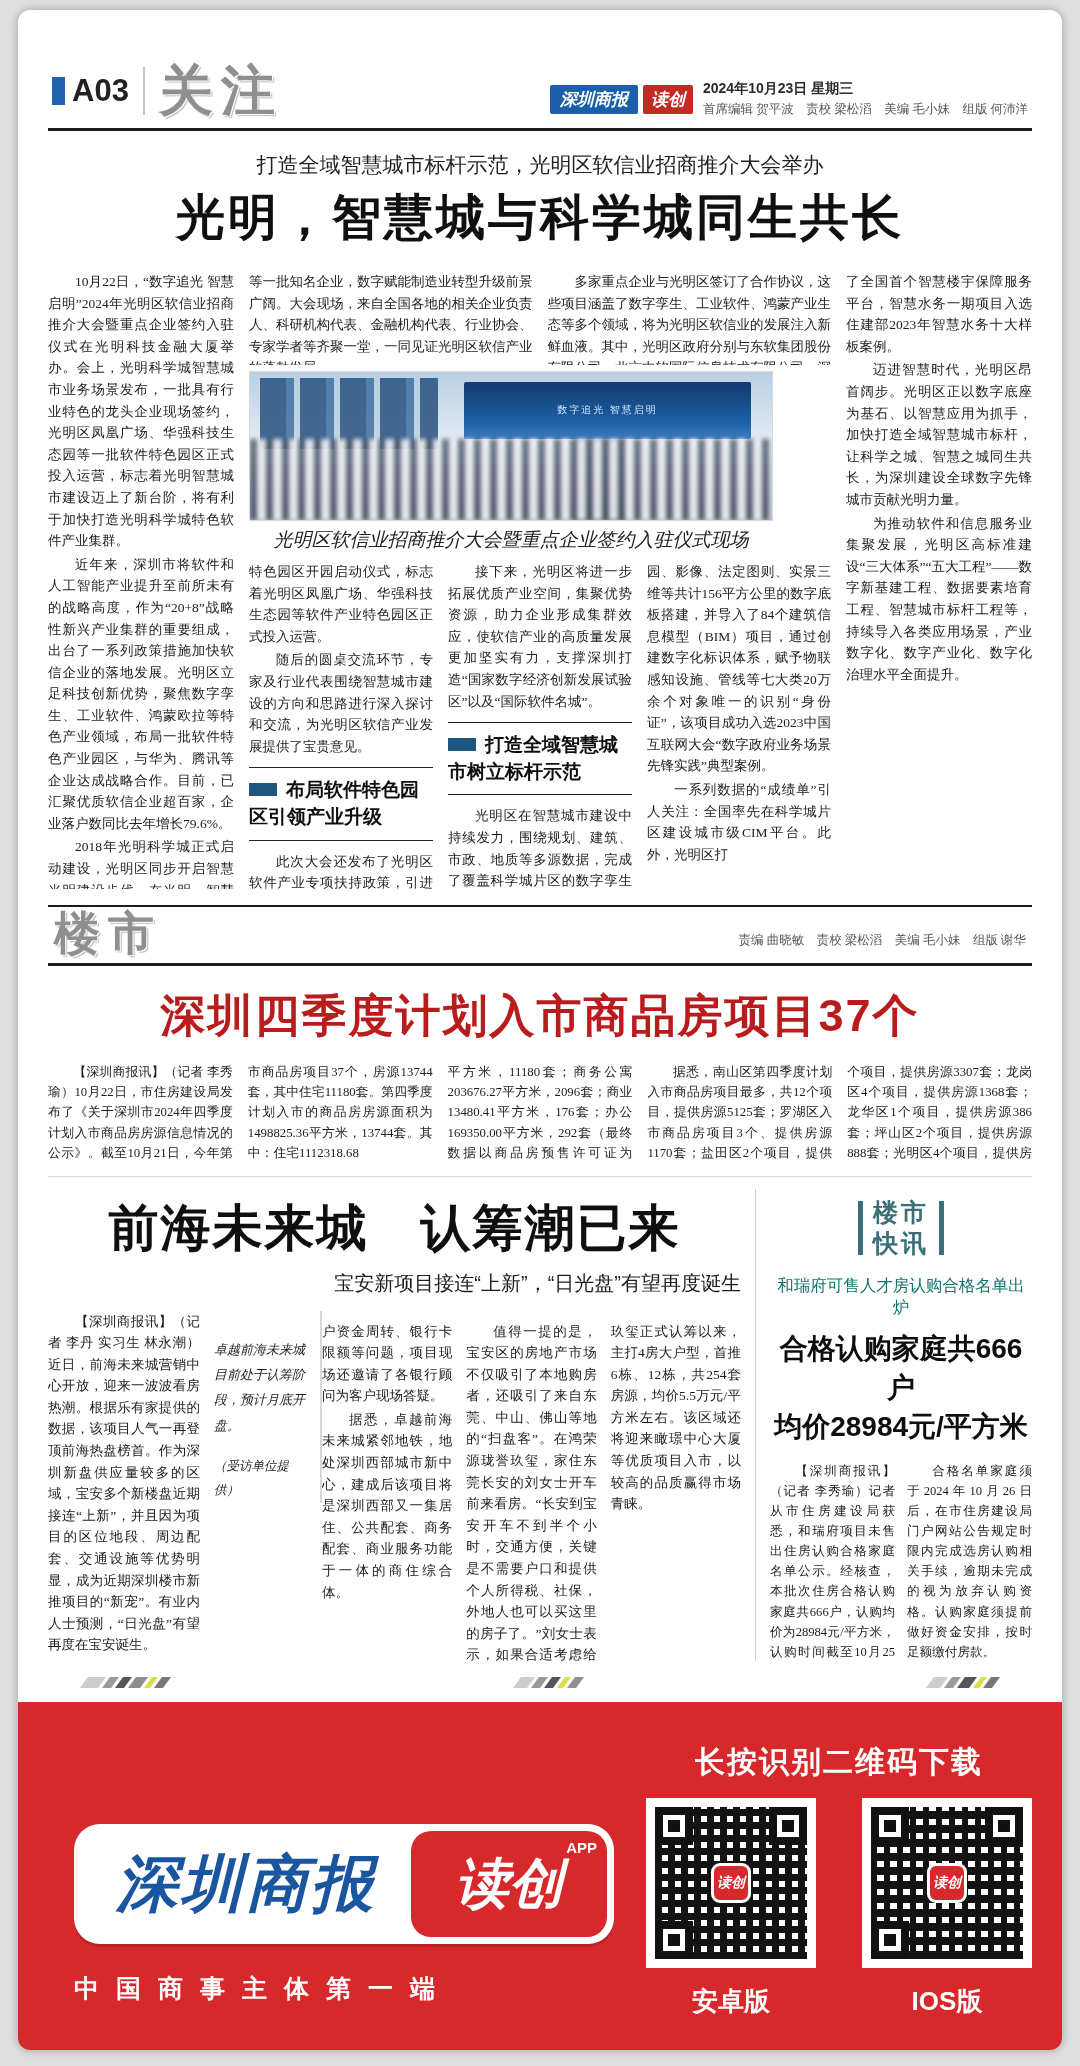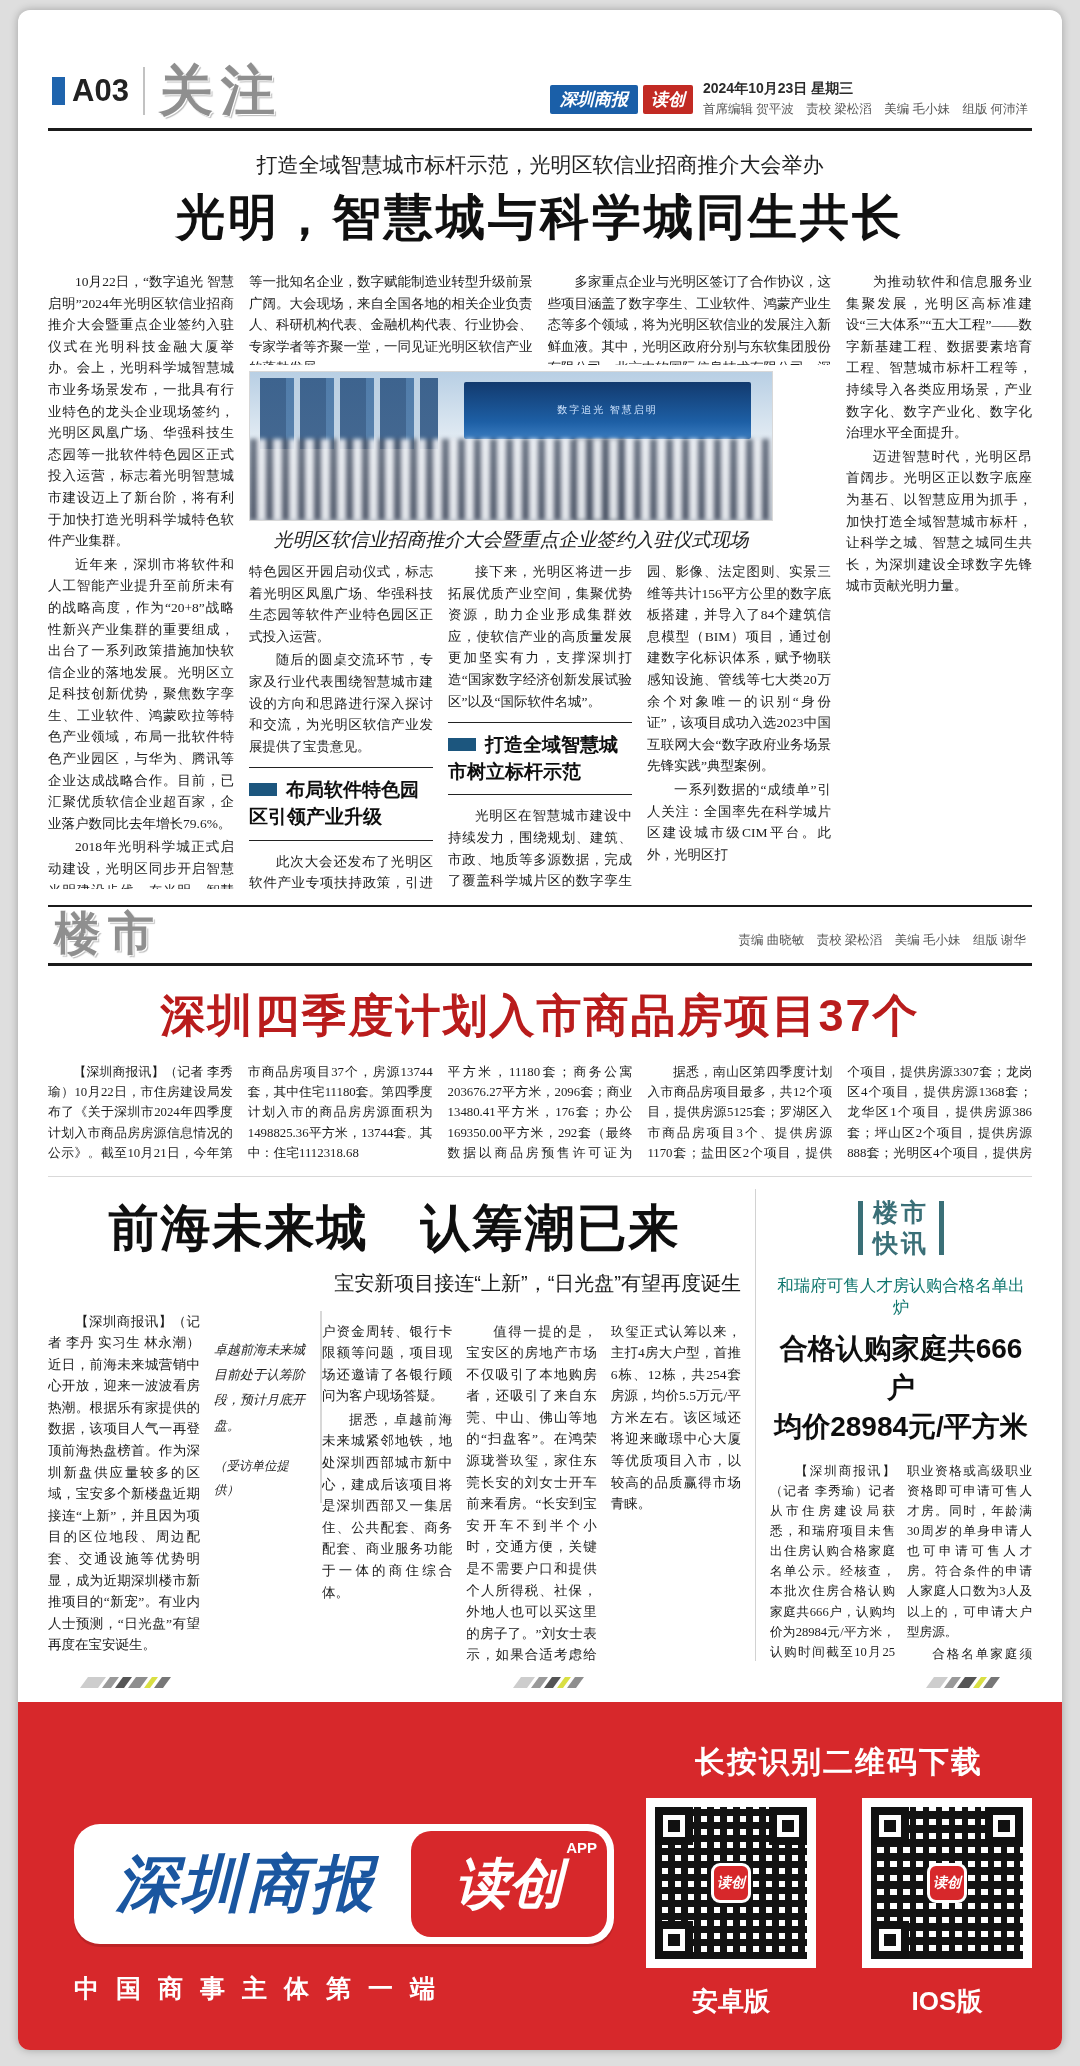--- a/index.html
+++ b/index.html
@@ -188,22 +188,23 @@
               <p class="p">光明区在智慧城市建设中持续发力，围绕规划、建筑、市政、地质等多源数据，完成了覆盖科学城片区的数字孪生底座搭建，打造了一批具有光明特色的智慧应用场景。</p>
             </div>
             <div class="c">
               <p class="p cont">园、影像、法定图则、实景三维等共计156平方公里的数字底板搭建，并导入了84个建筑信息模型（BIM）项目，通过创建数字化标识体系，赋予物联感知设施、管线等七大类20万余个对象唯一的识别“身份证”，该项目成功入选2023中国互联网大会“数字政府业务场景先锋实践”典型案例。</p>
               <p class="p">一系列数据的“成绩单”引人关注：全国率先在科学城片区建设城市级CIM平台。此外，光明区打</p>
             </div>
           </div>
         </div>
 
         <div class="a1col">
+          <p class="p cont">了全国首个智慧楼宇保障服务平台，智慧水务一期项目入选住建部2023年智慧水务十大样板案例。</p>
+          <p class="p">迈进智慧时代，光明区昂首阔步。光明区正以数字底座为基石、以智慧应用为抓手，加快打造全域智慧城市标杆，让科学之城、智慧之城同生共长，为深圳建设全球数字先锋城市贡献光明力量。</p>
           <p class="p">为推动软件和信息服务业集聚发展，光明区高标准建设“三大体系”“五大工程”——数字新基建工程、数据要素培育工程、智慧城市标杆工程等，持续导入各类应用场景，产业数字化、数字产业化、数字化治理水平全面提升。</p>
-          <p class="p">迈进智慧时代，光明区昂首阔步。光明区正以数字底座为基石、以智慧应用为抓手，加快打造全域智慧城市标杆，让科学之城、智慧之城同生共长，为深圳建设全球数字先锋城市贡献光明力量。</p>
         </div>
       </div>
 
       <div class="sec2">
         <div class="rule-thin"></div>
         <div class="band">
           <span class="sec-title-big" style="font-size:46px">楼市</span>
           <span class="sec2-credits">责编 曲晓敏　责校 梁松滔　美编 毛小妹　组版 谢华</span>
         </div>
         <div class="rule-black"></div>
@@ -286,21 +287,20 @@
           <div class="kx-h">
             <div>合格认购家庭共666户</div>
             <div>均价28984元/平方米</div>
           </div>
           <div class="kx-body">
             <div class="c">
               <p class="p">【深圳商报讯】（记者 李秀瑜）记者从市住房建设局获悉，和瑞府项目未售出住房认购合格家庭名单公示。经核查，本批次住房合格认购家庭共666户，认购均价为28984元/平方米，认购时间截至10月25日。</p>
 
             </div>
             <div class="c">
-              <p class="p cont">职业资格或高级职业资格即可申请可售人才房。同时，年龄满30周岁的单身申请人也可申请可售人才房。符合条件的申请人家庭人口数为3人及以上的，可申请大户型房源。</p>
               <p class="p">合格名单家庭须于2024年10月26日后，在市住房建设局门户网站公告规定时限内完成选房认购相关手续，逾期未完成的视为放弃认购资格。认购家庭须提前做好资金安排，按时足额缴付房款。</p>
 
             </div>
           </div>
         </div>
       </div>
 
       <div class="deco-row">
         <div class="deco">
           <i style="width:18px;background:#cdcdcd"></i>

